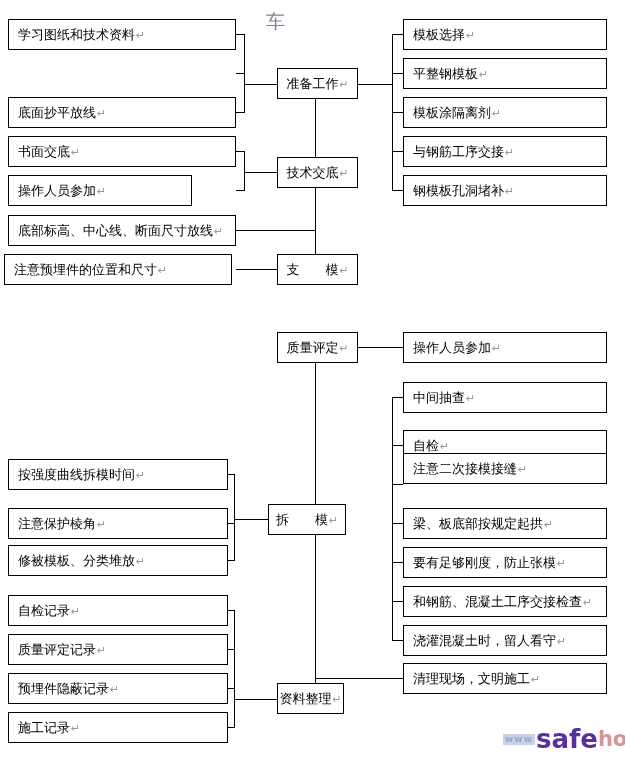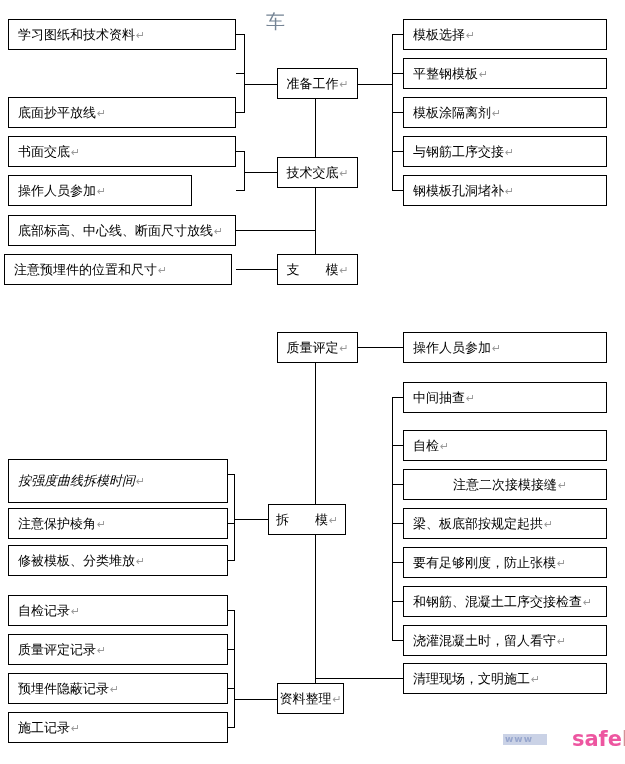--- a/index.html
+++ b/index.html
@@ -72,25 +72,25 @@
     align-items:center;
     font-family:"DejaVu Sans","Liberation Sans",sans-serif;
     font-weight:bold;
     opacity:.92;
   }
   .wm .www{
     font-size:9px;
     letter-spacing:1px;
     color:#8e9ec9;
     background:#c6cfe4;
-    padding:1px 14px 1px 2px;
+    padding:1px 2px 1px 2px;
     line-height:9px;
     margin-right:1px;
   }
-  .wm .safe{font-size:21px;line-height:21px;color:#ec4899;padding-left:24px;}
+  .wm .safe{font-size:26px;line-height:21px;color:#4c1d95;}
   .wm .hoo{font-size:21px;line-height:21px;color:#d08a8f;}
 </style>
 </head>
 <body>
 
 <div id="canvas">
 
   <div class="box" style="left:8px;top:19px;width:228px;height:31px;">
     <span class="txt"><span>学习图纸和技术资料</span><span class="pil">↵</span></span>
   </div>
@@ -167,21 +167,21 @@
   <div class="box center" style="left:277px;top:332px;width:81px;height:31px;">
     <span class="txt"><span>质量评定</span><span class="pil">↵</span></span>
   </div>
   <div class="box center wide" style="left:268px;top:504px;width:78px;height:31px;">
     <span class="txt"><span>拆　　模</span><span class="pil">↵</span></span>
   </div>
   <div class="box center" style="left:277px;top:683px;width:67px;height:31px;">
     <span class="txt"><span>资料整理</span><span class="pil">↵</span></span>
   </div>
 
-  <div class="box" style="left:8px;top:459px;width:220px;height:44px;font-style:italic;">
+  <div class="box" style="left:8px;top:459px;width:220px;height:31px;">
     <span class="txt"><span>按强度曲线拆模时间</span><span class="pil">↵</span></span>
   </div>
   <div class="box" style="left:8px;top:508px;width:220px;height:31px;">
     <span class="txt"><span>注意保护棱角</span><span class="pil">↵</span></span>
   </div>
   <div class="box" style="left:8px;top:545px;width:220px;height:31px;">
     <span class="txt"><span>修被模板、分类堆放</span><span class="pil">↵</span></span>
   </div>
   <div class="box" style="left:8px;top:595px;width:220px;height:31px;">
     <span class="txt"><span>自检记录</span><span class="pil">↵</span></span>
@@ -198,21 +198,21 @@
 
   <div class="box" style="left:403px;top:332px;width:204px;height:31px;">
     <span class="txt"><span>操作人员参加</span><span class="pil">↵</span></span>
   </div>
   <div class="box" style="left:403px;top:382px;width:204px;height:31px;">
     <span class="txt"><span>中间抽查</span><span class="pil">↵</span></span>
   </div>
   <div class="box" style="left:403px;top:430px;width:204px;height:31px;">
     <span class="txt"><span>自检</span><span class="pil">↵</span></span>
   </div>
-  <div class="box" style="left:403px;top:469px;width:204px;height:31px;padding-left:40px;">
+  <div class="box" style="left:403px;top:453px;width:204px;height:31px;">
     <span class="txt"><span>注意二次接模接缝</span><span class="pil">↵</span></span>
   </div>
   <div class="box" style="left:403px;top:508px;width:204px;height:31px;">
     <span class="txt"><span>梁、板底部按规定起拱</span><span class="pil">↵</span></span>
   </div>
   <div class="box" style="left:403px;top:547px;width:204px;height:31px;">
     <span class="txt"><span>要有足够刚度，防止张模</span><span class="pil">↵</span></span>
   </div>
   <div class="box" style="left:403px;top:586px;width:204px;height:31px;">
     <span class="txt"><span>和钢筋、混凝土工序交接检查</span><span class="pil">↵</span></span>

